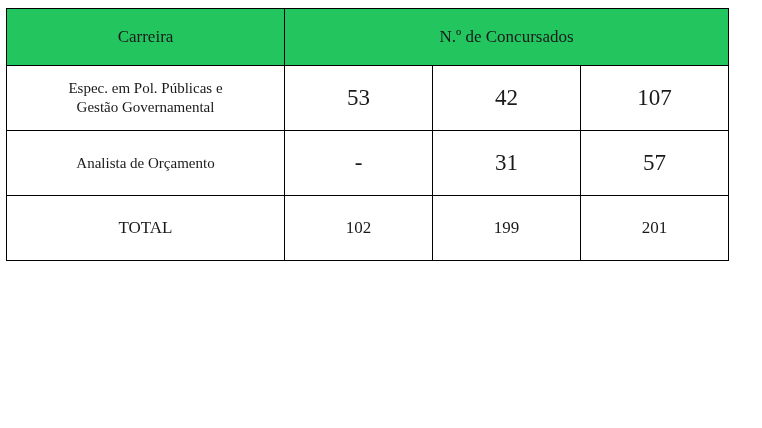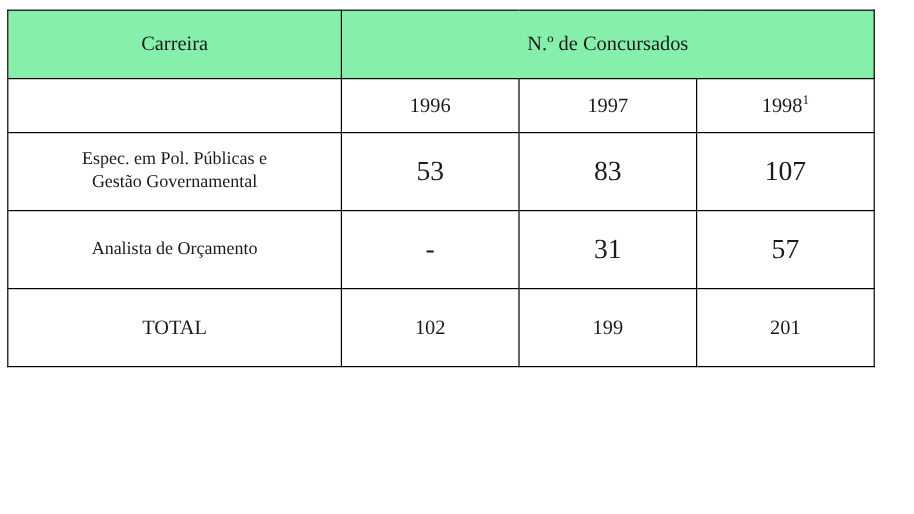--- a/index.html
+++ b/index.html
@@ -33,21 +33,21 @@
     text-align: center;
     vertical-align: middle;
     padding: 0 4px;
     line-height: 1.25;
   }
   
   col.c-carreira { width: 278px; }
   col.c-year { width: 148px; }
 
   .hdr-cell {
-    background: #86efac;
+    background: #22c55e;
     height: 56px;
     font-size: 18px;
   }
   .yearrow td {
     height: 44px;
     font-size: 17px;
   }
   .yearrow td.blank-left {
     background: #ffffff;
   }
@@ -85,34 +85,28 @@
       <col class="c-carreira">
       <col class="c-year">
       <col class="c-year">
       <col class="c-year">
     </colgroup>
     <tbody>
       <tr>
         <td class="hdr-cell">Carreira</td>
         <td class="hdr-cell" colspan="3">N.º de Concursados</td>
       </tr>
-      <tr class="yearrow">
-        <td class="blank-left"></td>
-        <td>1996</td>
-        <td>1997</td>
-        <td><span>1998</span><span class="sup">1</span></td>
-      </tr>
 
       <tr class="datarow">
         <td class="label v-mid">
           <span class="two-line">Espec. em Pol. Públicas e</span>
           <span class="two-line">Gestão Governamental</span>
         </td>
         <td class="num v-mid">53</td>
-        <td class="num v-mid">83</td>
+        <td class="num v-mid">42</td>
         <td class="num v-mid">107</td>
       </tr>
 
       <tr class="datarow">
         <td class="label v-bottom">
           <span class="two-line">Analista de Orçamento</span>
         </td>
         <td class="num v-mid">-</td>
         <td class="num v-mid">31</td>
         <td class="num v-mid">57</td>

